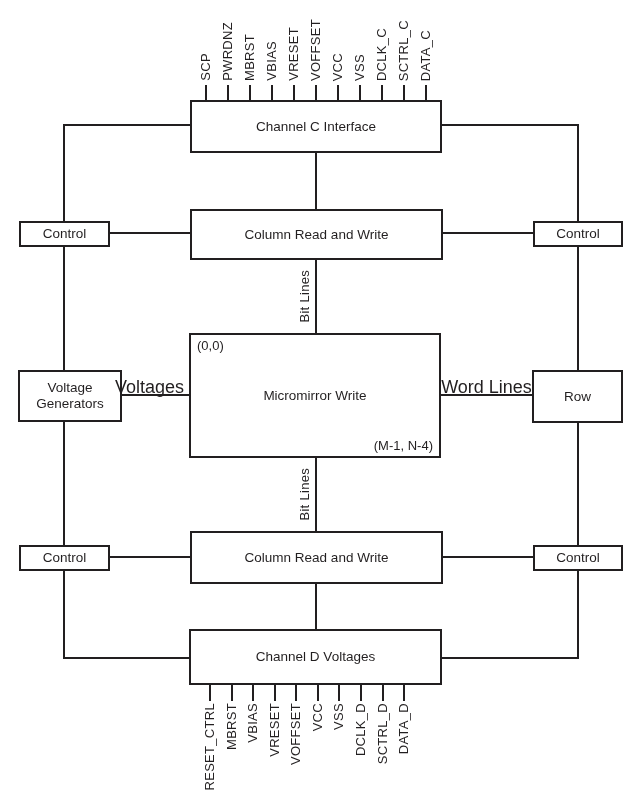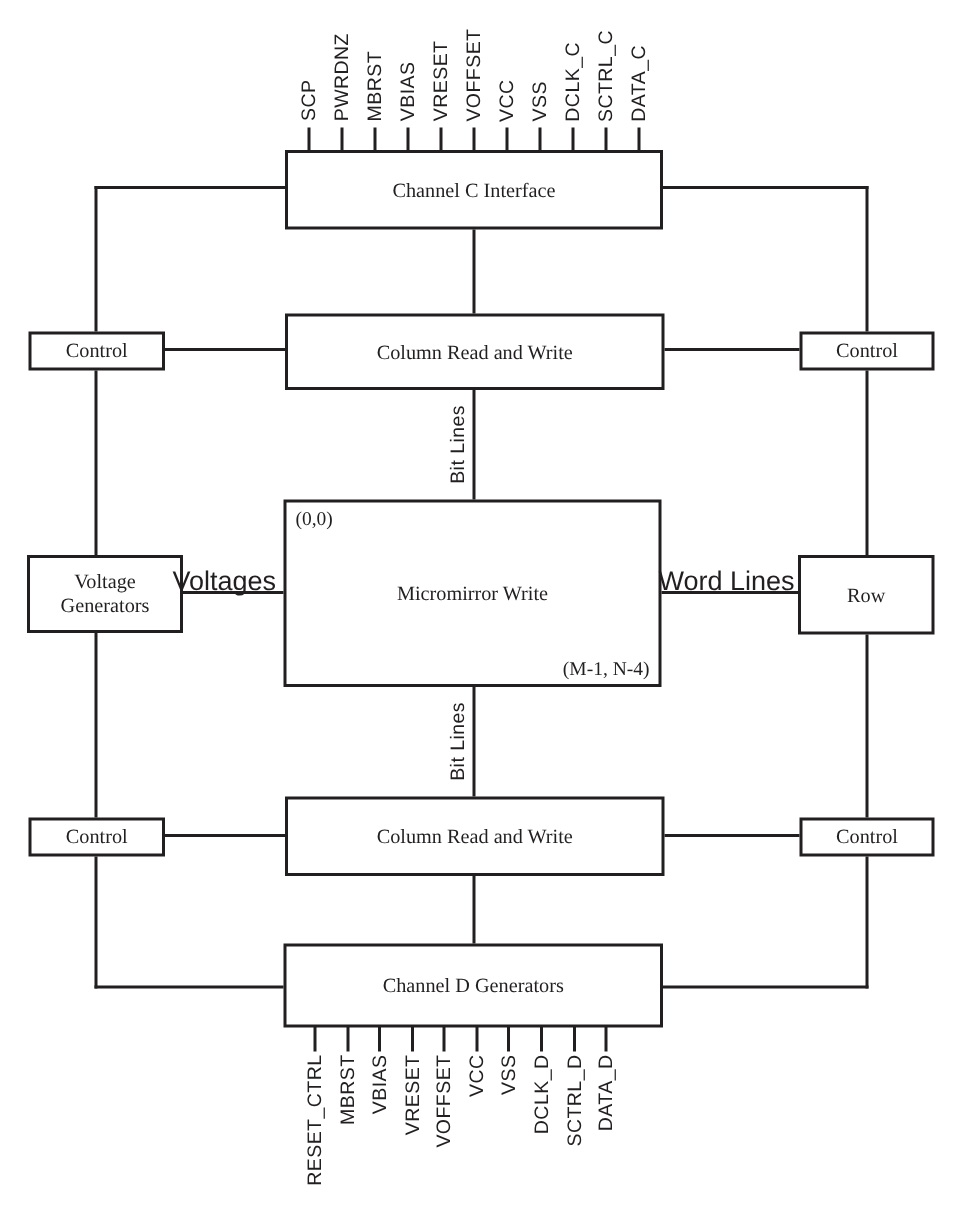--- a/index.html
+++ b/index.html
@@ -6,21 +6,21 @@
   .canvas {
     position:relative; width:641px; height:804px; background:#ffffff;
     font-family:"Liberation Sans", sans-serif; color:#221f20; overflow:hidden;
   }
   .line { position:absolute; background:#221f20; }
   .line.h { height:2px; }
   .line.v { width:2px; }
   .box {
     position:absolute; box-sizing:border-box; border:2px solid #221f20;
     background:#ffffff; display:flex; align-items:center; justify-content:center;
-    font-size:13.5px; text-align:center; line-height:1.18;font-family:Liberation Serif, serif;
+    font-size:13.5px; text-align:center; line-height:1.18;
   }
   .vtext {
     position:absolute; writing-mode:vertical-rl; transform:rotate(180deg);
     font-size:13px; line-height:16px; width:16px; white-space:nowrap;
     letter-spacing:0.3px;
   }
   .h-label { position:absolute; font-size:18px; text-align:center; white-space:nowrap; }
   .corner { position:absolute; font-size:13px; }
   .corner.tl { top:3px; left:6px; }
   .corner.br { bottom:3px; right:6px; }
@@ -65,21 +65,21 @@
     <span class="corner tl">(0,0)</span>
     <span>Micromirror Write</span>
     <span class="corner br">(M-1, N-4)</span>
   </div>
 
   <div class="box" style="left:190px;top:531px;width:253px;height:53px">
     <span>Column Read and Write</span>
   </div>
 
   <div class="box" style="left:189px;top:629px;width:253px;height:56px">
-    <span>Channel D Generators</span>
+    <span>Channel D Voltages</span>
   </div>
 
   <div class="box" style="left:19px;top:221px;width:91px;height:26px">
     <span>Control</span>
   </div>
 
   <div class="box" style="left:533px;top:221px;width:90px;height:26px">
     <span>Control</span>
   </div>
 
@@ -93,21 +93,21 @@
 
   <div class="box" style="left:19px;top:545px;width:91px;height:26px">
     <span>Control</span>
   </div>
 
   <div class="box" style="left:533px;top:545px;width:90px;height:26px">
     <span>Control</span>
   </div>
 
   <div class="h-label" style="left:108px;top:377px;width:83px">Voltages</div>
-  <div class="h-label" style="left:439px;top:377px;width:73px">Word Lines</div>
+  <div class="h-label" style="left:439px;top:377px;width:95px">Word Lines</div>
   <div class="vtext" style="left:297px;top:270px">Bit Lines</div>
   <div class="vtext" style="left:297px;top:468px">Bit Lines</div>
 
 <div class="line v" style="left: 205px; top: 85px; height: 17px;"></div>
     <div class="vtext" style="left: 198px; bottom: 723px;">SCP</div>
     <div class="line v" style="left: 227px; top: 85px; height: 17px;"></div>
     <div class="vtext" style="left: 220px; bottom: 723px;">PWRDNZ</div>
     <div class="line v" style="left: 249px; top: 85px; height: 17px;"></div>
     <div class="vtext" style="left: 242px; bottom: 723px;">MBRST</div>
     <div class="line v" style="left: 271px; top: 85px; height: 17px;"></div>

